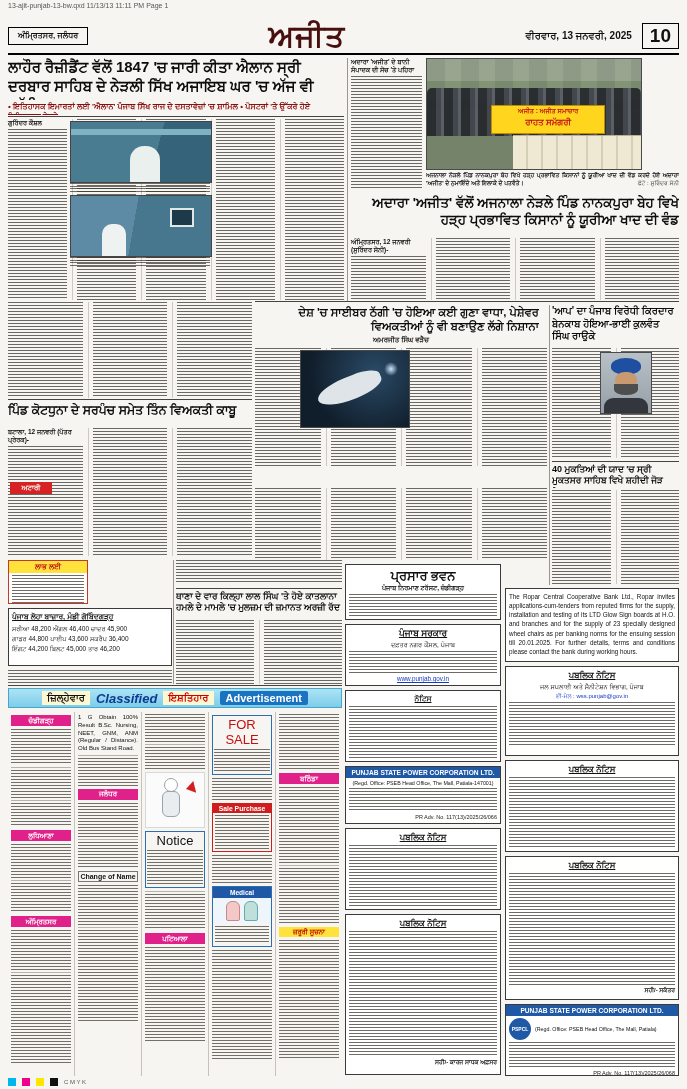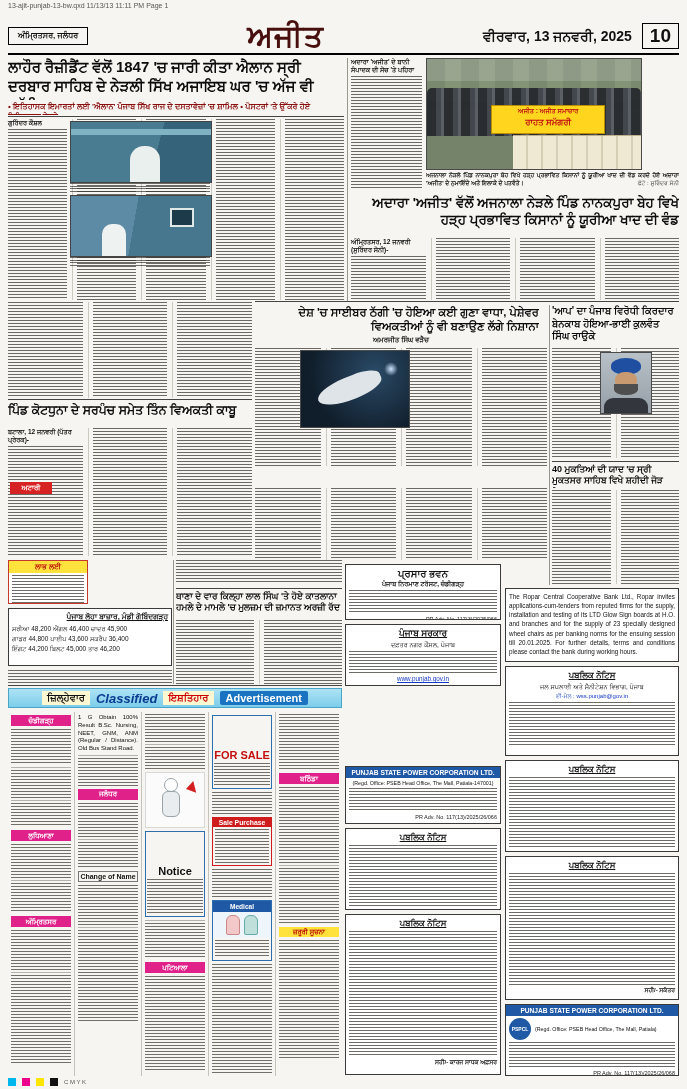--- a/index.html
+++ b/index.html
@@ -23,21 +23,21 @@
   .box .bs{font-size:6.5px;text-align:center;margin-bottom:2px;}
   .box .link{color:#1439c4;font-size:6.3px;text-align:center;text-decoration:underline;margin-top:2px;}
   .box .ftr{font-size:5.5px;text-align:right;margin-top:2px;color:#222;}
   .bluehdr{background:#1f59a6;color:#fff;text-align:center;font-weight:bold;font-size:6.6px;padding:2px 1px;margin:-3px -3px 2px -3px;}
   .maghdr{background:#e0218a;color:#fff;font-size:7px;font-weight:bold;text-align:center;padding:1.5px 0;margin:3px 0;}
   .cad{margin:2px 0;background-image:repeating-linear-gradient(#3a362f 0 1px,transparent 1px 3px);opacity:.7;}
   .csep{border-top:1px solid #b7b3aa;margin:2px 0;}
   .ccol{flex:1 1 0;border-left:1px solid #c6c2b9;padding:0 3px;overflow:hidden;}
   .ccol:first-child{border-left:0;}
   .sbox{border:1px solid #2d6fae;margin:3px 0;font-size:6.5px;text-align:center;padding:1px;overflow:hidden;}
-  .sbox .shd{font-weight:bold;color:#c40f0f;font-size:11px;margin-top:32px;}
+  .sbox .shd{font-weight:normal;color:#c40f0f;font-size:13px;}
   .redhdr{background:#cf1d1d;color:#fff;font-weight:bold;font-size:6.8px;text-align:center;padding:1px 0;}
   
   .photo{border:1px solid #4a4a4a;overflow:hidden;box-sizing:border-box;}
   .relief-photo{background:linear-gradient(#cad0c6 0 20%,#9cab91 20% 38%,#75836b 38% 100%);}
   .relief-photo .trees{position:absolute;left:0;right:0;top:0;height:44%;background:repeating-linear-gradient(90deg,#5c6e51 0 18px,#6f8161 18px 34px);opacity:.55;}
   .relief-photo .crowd{position:absolute;left:0;right:0;top:26%;height:44%;background:repeating-linear-gradient(90deg,#23262b 0 9px,#3d424a 9px 14px,#575c65 14px 17px);opacity:.92;border-radius:5px 5px 0 0;}
   .relief-photo .sacks{position:absolute;right:0;bottom:0;width:60%;height:30%;background:repeating-linear-gradient(90deg,#efe8d3 0 13px,#d7cfb5 13px 15px);border-top:1px solid #bdb08e;}
   .relief-photo .banner{position:absolute;left:30%;top:42%;width:112px;height:27px;background:#ffd51e;border:1px solid #b98e00;color:#c21010;font-weight:bold;font-size:6.5px;text-align:center;line-height:1.5;}
   .relief-photo .banner .b2{font-size:8.5px;}
   .bphoto{position:absolute;border:1px solid #444;overflow:hidden;}
@@ -53,21 +53,21 @@
   .cyber-photo .spark{position:absolute;right:10%;top:14%;width:14px;height:14px;border-radius:50%;background:radial-gradient(#cfe4ff,transparent 70%);}
   .portrait{background:linear-gradient(#b9c1c8,#959ea6);}
   .portrait .turban{position:absolute;left:50%;transform:translateX(-50%);top:5px;width:30px;height:16px;background:#1f4fa0;border-radius:50% 50% 40% 40%;}
   .portrait .face{position:absolute;left:50%;transform:translateX(-50%);top:19px;width:22px;height:17px;background:#c99a6f;border-radius:45%;}
   .portrait .beard{position:absolute;left:50%;transform:translateX(-50%);top:31px;width:24px;height:11px;background:#4e4e4e;border-radius:0 0 50% 50%;}
   .portrait .torso{position:absolute;left:50%;transform:translateX(-50%);bottom:0;width:44px;height:15px;background:#33373d;border-radius:9px 9px 0 0;}
   
   .edbox{border:1.5px solid #000;padding:3px 9px;font-size:8px;font-weight:bold;}
   .masthead{font-size:30px;font-weight:bold;color:#47100e;letter-spacing:1px;line-height:1;}
   .pagebox{border:1.5px solid #000;padding:1px 7px;font-size:19px;font-weight:bold;}
-  .dateline-top{font-size:14px;font-weight:bold;}
+  .dateline-top{font-size:10px;font-weight:bold;}
   
   .cbanner{display:flex;align-items:center;justify-content:center;gap:6px;background:linear-gradient(#aee3f5,#7ccdea);border:1px solid #49a6c9;height:100%;box-sizing:border-box;}
   .cbanner .w1{font-size:10px;font-weight:bold;background:#fdf7d2;padding:1px 5px;}
   .cbanner .w2{font-size:13px;font-weight:bold;font-style:italic;color:#0b3c91;}
   .cbanner .w3{font-size:10px;font-weight:bold;color:#c00;background:#fdf7d2;padding:1px 5px;}
   .cbanner .w4{font-size:11px;font-weight:bold;color:#fff;background:#1a73c0;padding:1px 6px;border-radius:2px;}
   .figman{height:54px;position:relative;background:#fbfbfb;border:1px solid #d8d8d8;margin:3px 0;}
   .figman .fhead{position:absolute;left:18px;top:5px;width:12px;height:12px;border-radius:50%;background:#fff;border:1.5px solid #99a4aa;}
   .figman .fbody{position:absolute;left:16px;top:18px;width:16px;height:24px;border-radius:6px;background:#e9edf0;border:1px solid #99a4aa;}
   .figman .mega{position:absolute;left:32px;top:10px;width:0;height:0;border-left:8px solid transparent;border-right:9px solid #d31f1f;border-top:6px solid transparent;border-bottom:6px solid transparent;transform:rotate(-14deg);}
@@ -280,21 +280,21 @@
         </div>
     </div>
   </div>
   <div class="abs chip" style="left:10px;top:482px;width:42px;height:12px;">ਅਟਾਰੀ</div>
 
   <div class="abs ybox" style="left:8px;top:560px;width:80px;height:44px;">
     <div class="yt">ਲਾਭ ਲਈ</div>
     <div class="greek" style="height:30px;margin:2px 3px;"></div>
   </div>
   <div class="abs box" style="left:8px;top:608px;width:164px;height:58px;">
-    <div style="font-size:7.5px;font-weight:bold;text-align:right;text-decoration:underline;">ਪੰਜਾਬ ਲੋਹਾ ਬਾਜ਼ਾਰ, ਮੰਡੀ ਗੋਬਿੰਦਗੜ੍ਹ</div>
+    <div style="font-size:7.5px;font-weight:bold;text-align:left;text-decoration:underline;">ਪੰਜਾਬ ਲੋਹਾ ਬਾਜ਼ਾਰ, ਮੰਡੀ ਗੋਬਿੰਦਗੜ੍ਹ</div>
     <div style="font-size:6.5px;margin-top:3px;">ਸਰੀਆ 48,200   ਐਂਗਲ 46,400   ਚਾਦਰ 45,900</div>
     <div style="font-size:6.5px;margin-top:2px;">ਗਾਡਰ 44,800   ਪਾਈਪ 43,600   ਸਕਰੈਪ 36,400</div>
     <div style="font-size:6.5px;margin-top:2px;">ਇੰਗਟ 44,200   ਬਿਲਟ 45,000   ਤਾਰ 46,200</div>
   </div>
   <div class="abs greek" style="left:8px;top:670px;width:164px;height:13px;"></div>
 
   <div class="abs vline" style="left:173px;top:560px;height:124px;"></div>
   <div class="abs hline" style="left:176px;top:588px;width:166px;"></div>
   <div class="abs hd" style="left:176px;top:591px;width:166px;height:27px;font-size:9px;overflow:hidden;">ਥਾਣਾ ਦੇ ਵਾਰ ਕਿਲ੍ਹਾ ਲਾਲ ਸਿੰਘ 'ਤੇ ਹੋਏ ਕਾਤਲਾਨਾ ਹਮਲੇ ਦੇ ਮਾਮਲੇ 'ਚ ਮੁਲਜ਼ਮ ਦੀ ਜ਼ਮਾਨਤ ਅਰਜ਼ੀ ਰੱਦ</div>
   <div class="abs" style="left:176px;top:620px;width:166px;height:64px;">
@@ -303,34 +303,38 @@
           <div class="greekfill"></div>
         </div>
       <div class="col">
           <div class="greekfill"></div>
         </div>
     </div>
   </div>
   <div class="abs greek" style="left:176px;top:560px;width:166px;height:24px;"></div>
 
   <div class="abs box" style="left:345px;top:564px;width:156px;height:56px;">
-    <div style="font-size:10px;font-weight:bold;text-align:center;">ਪ੍ਰਸਾਰ ਭਵਨ</div>
+    <div style="font-size:13px;font-weight:bold;text-align:center;">ਪ੍ਰਸਾਰ ਭਵਨ</div>
     <div style="font-size:6.5px;font-weight:bold;text-align:center;">ਪੰਜਾਬ ਨਿਰਮਾਣ ਟਰੱਸਟ, ਚੰਡੀਗੜ੍ਹ</div>
     <div class="greek" style="height:24px;margin-top:2px;"></div>
     <div class="ftr">PR Adv. No. 117(3)/2025/066</div>
   </div>
 
   <div class="abs box" style="left:345px;top:624px;width:156px;height:62px;">
     <div class="bt" style="font-size:9px;">ਪੰਜਾਬ ਸਰਕਾਰ</div>
     <div class="bs">ਦਫ਼ਤਰ ਨਗਰ ਕੌਂਸਲ, ਪੰਜਾਬ</div>
     <div class="greek" style="height:22px;"></div>
     <div class="link">www.punjab.gov.in</div>
     <div class="ftr">PR Adv. No. 117(9)/2025/072</div>
   </div>
 
+  <div class="abs box" style="left:345px;top:690px;width:156px;height:72px;">
+    <div class="bt" style="font-size:7.5px;">ਨੋਟਿਸ</div>
+    <div class="greek" style="height:52px;"></div>
+  </div>
 
   <div class="abs box" style="left:345px;top:766px;width:156px;height:58px;">
     <div class="bluehdr">PUNJAB STATE POWER CORPORATION LTD.</div>
     <div style="font-size:5.3px;text-align:center;">(Regd. Office: PSEB Head Office, The Mall, Patiala-147001)</div>
     <div class="greek" style="height:24px;margin-top:2px;"></div>
     <div class="ftr">PR Adv. No. 117(13)/2025/26/066</div>
   </div>
 
   <div class="abs box" style="left:345px;top:828px;width:156px;height:82px;">
     <div class="bt">ਪਬਲਿਕ ਨੋਟਿਸ</div>

